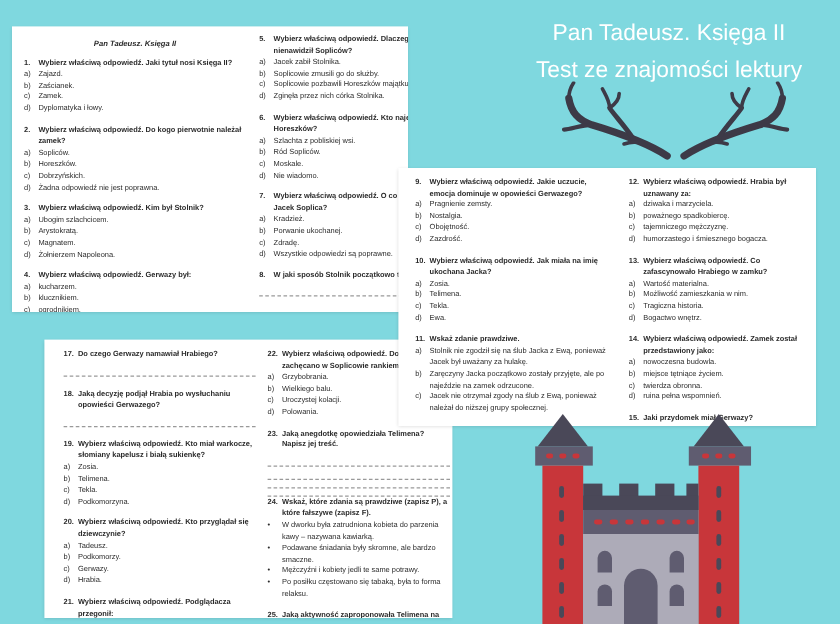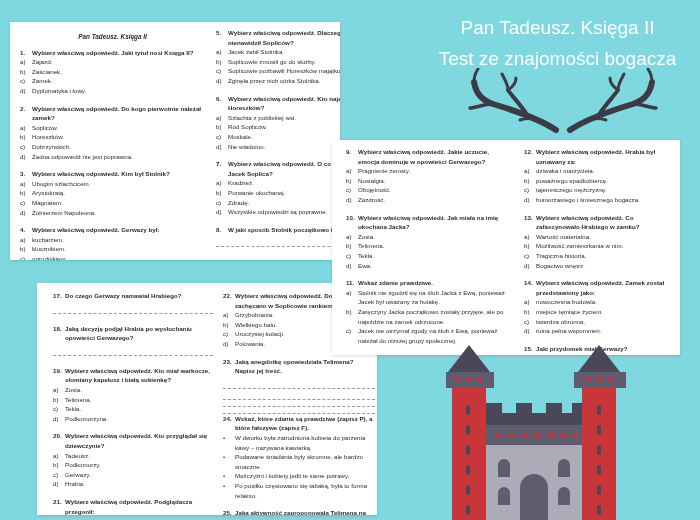--- a/index.html
+++ b/index.html
@@ -19,21 +19,21 @@
   .bullet .dot { min-width: 12px; }
   .title-block { position: absolute; left: 415px; top: 12px; width: 285px; text-align: center; color: #ffffff; font-size: 19px; line-height: 31px; }
   .antlers { position: absolute; left: 468px; top: 68px; }
   .castle { position: absolute; left: 446px; top: 345px; }
 </style>
 </head>
 <body>
 
 <div class="title-block">
   <div>Pan Tadeusz. Księga II</div>
-  <div>Test ze znajomości bogacza</div>
+  <div>Test ze znajomości lektury</div>
 </div>
 
 <svg class="antlers" width="190" height="66" viewBox="0 0 190 66">
   <g fill="none" stroke="#3d3a47" stroke-linecap="round" stroke-linejoin="round">
     <path d="M88 62 C70 50 45 42 25 36 C14 32 8 26 6 14" stroke-width="6"></path>
     <path d="M60 48 C52 36 44 28 40 22" stroke-width="4"></path>
     <path d="M40 22 C40 16 36 10 34 6" stroke-width="3"></path>
     <path d="M40 22 C46 18 48 14 48 10" stroke-width="3"></path>
     <path d="M25 36 C16 36 8 40 2 40" stroke-width="3.5"></path>
     <path d="M6 14 C6 8 8 4 10 1" stroke-width="3"></path>

